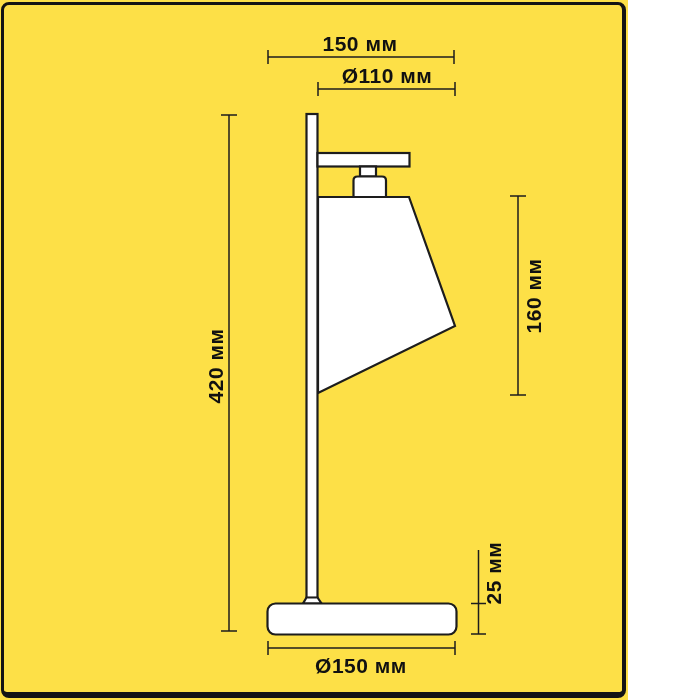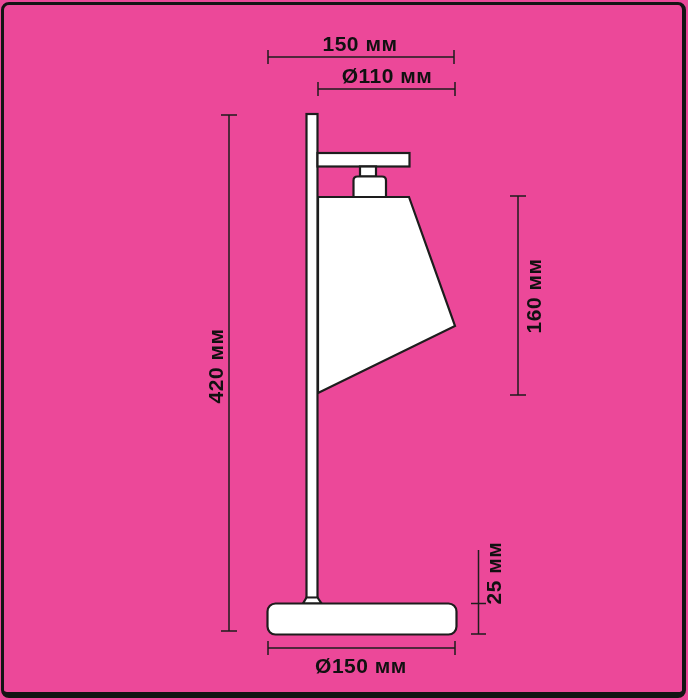--- a/index.html
+++ b/index.html
@@ -6,23 +6,23 @@
     margin: 0;
     padding: 0;
     width: 700px;
     height: 700px;
     background: #ffffff;
     font-family: "Liberation Sans", "DejaVu Sans", sans-serif;
     overflow: hidden;
   }
   .canvas {
     position: relative;
-    width: 688px;
+    width: 628px;
     height: 700px;
-    background: #ec4899;
+    background: #fde047;
   }
   .frame {
     position: absolute;
     left: 1px; top: 2px; right: 2px; bottom: 2px;
     border: 3px solid #141414;
     border-right-width: 4px;
     border-bottom-width: 6px;
     border-radius: 8px;
     pointer-events: none;
   }

